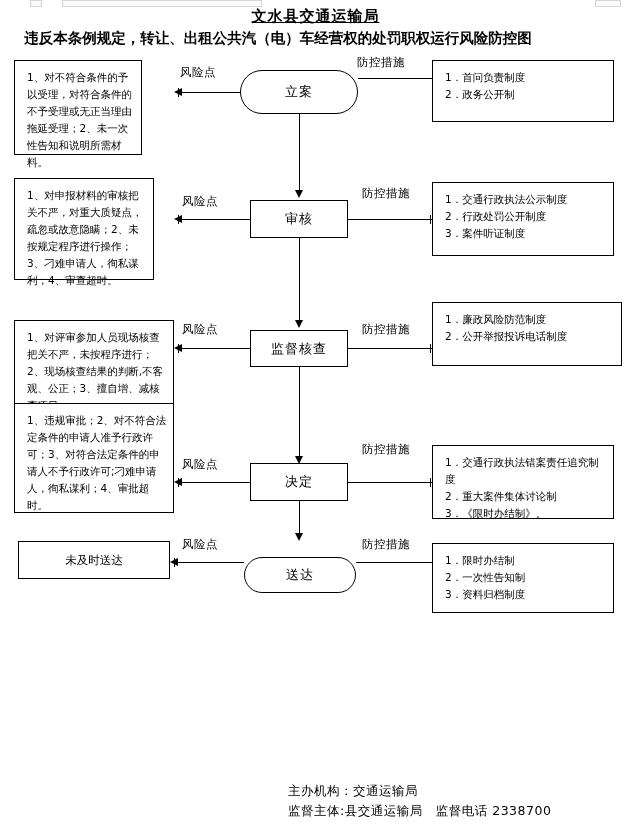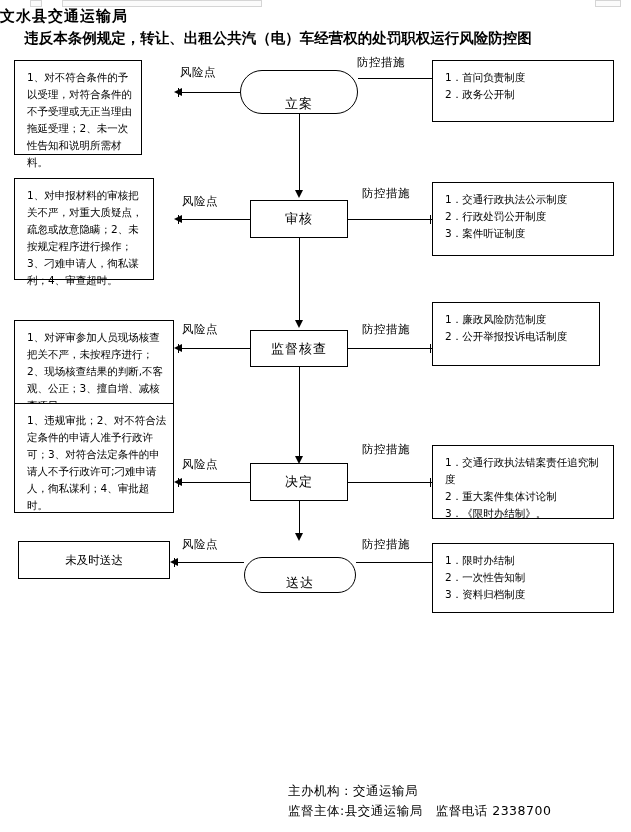--- a/index.html
+++ b/index.html
@@ -12,22 +12,22 @@
     color:#000;
   }
   
   .topstrip{position:absolute;left:0;top:0;width:631px;height:8px;background:#fff;}
   .topstrip .seg{position:absolute;top:0;height:7px;border:1px solid #d5d5d5;background:#fbfbfb;box-sizing:border-box;}
   .topstrip .s1{left:30px;width:12px;}
   .topstrip .s2{left:62px;width:200px;}
   .topstrip .s3{left:595px;width:26px;}
 
   .title1{
-    position:absolute;left:0;top:7px;width:631px;
-    font-size:15px;font-weight:bold;letter-spacing:1px;
+    position:absolute;left:0;top:7px;width:631px;text-align:center;
+    font-size:15px;font-weight:bold;letter-spacing:1px;text-decoration:underline;
   }
   .title2{
     position:absolute;left:0;top:29px;width:556px;text-align:center;
     font-size:14.5px;font-weight:bold;letter-spacing:0px;
   }
 
   .canvas{position:absolute;left:0;top:0;width:631px;height:832px;}
 
   
   .box{
@@ -40,21 +40,21 @@
   .box.center{display:flex;align-items:center;justify-content:center;padding:16px;}
   .measure{font-size:10.5px;line-height:17px;padding:8px 6px 4px 12px;}
 
   
   .node{
     position:absolute;box-sizing:border-box;
     border:1px solid #000;background:#fff;
     display:flex;align-items:center;justify-content:center;
     font-size:13px;letter-spacing:1px;
   }
-  .node.round{border-radius:28px;align-items:flex-end;}
+  .node.round{border-radius:28px;}
 
   
   .conlabel{position:absolute;font-size:11.5px;white-space:nowrap;letter-spacing:0.5px;}
 
   
   .hline{position:absolute;height:0;border-top:1.3px solid #000;}
   .vline{position:absolute;width:0;border-left:1.3px solid #000;}
   .arrow-left{position:absolute;width:0;height:0;
     border-top:4.5px solid transparent;border-bottom:4.5px solid transparent;
     border-right:8px solid #000;}
@@ -132,21 +132,21 @@
   <div class="arrow-down" style="left:294.5px;top:320px;"></div>
 
   <div class="box measure" style="left:14px;top:280px;width:160px;height:88px;margin-top:40px;">
     <span>1、对评审参加人员现场核查把关不严，未按程序进行；2、现场核查结果的判断,不客观、公正；3、擅自增、减核查项目。</span>
   </div>
 
   <div class="node" style="left:250px;top:330px;width:98px;height:37px;">
     <span>监督核查</span>
   </div>
 
-  <div class="box measure" style="left:432px;top:302px;width:168px;height:64px;">
+  <div class="box measure" style="left:432px;top:302px;width:190px;height:64px;">
     <div>1．廉政风险防范制度</div>
     <div>2．公开举报投诉电话制度</div>
   </div>
 
   <div class="hline" style="left:178px;top:348px;width:72px;"></div>
   <div class="arrow-left" style="left:174px;top:343.5px;"></div>
   <div class="tick" style="left:178px;top:344px;"></div>
   <div class="conlabel" style="left:182px;top:322px;">风险点</div>
 
   <div class="hline" style="left:348px;top:348px;width:84px;"></div>

